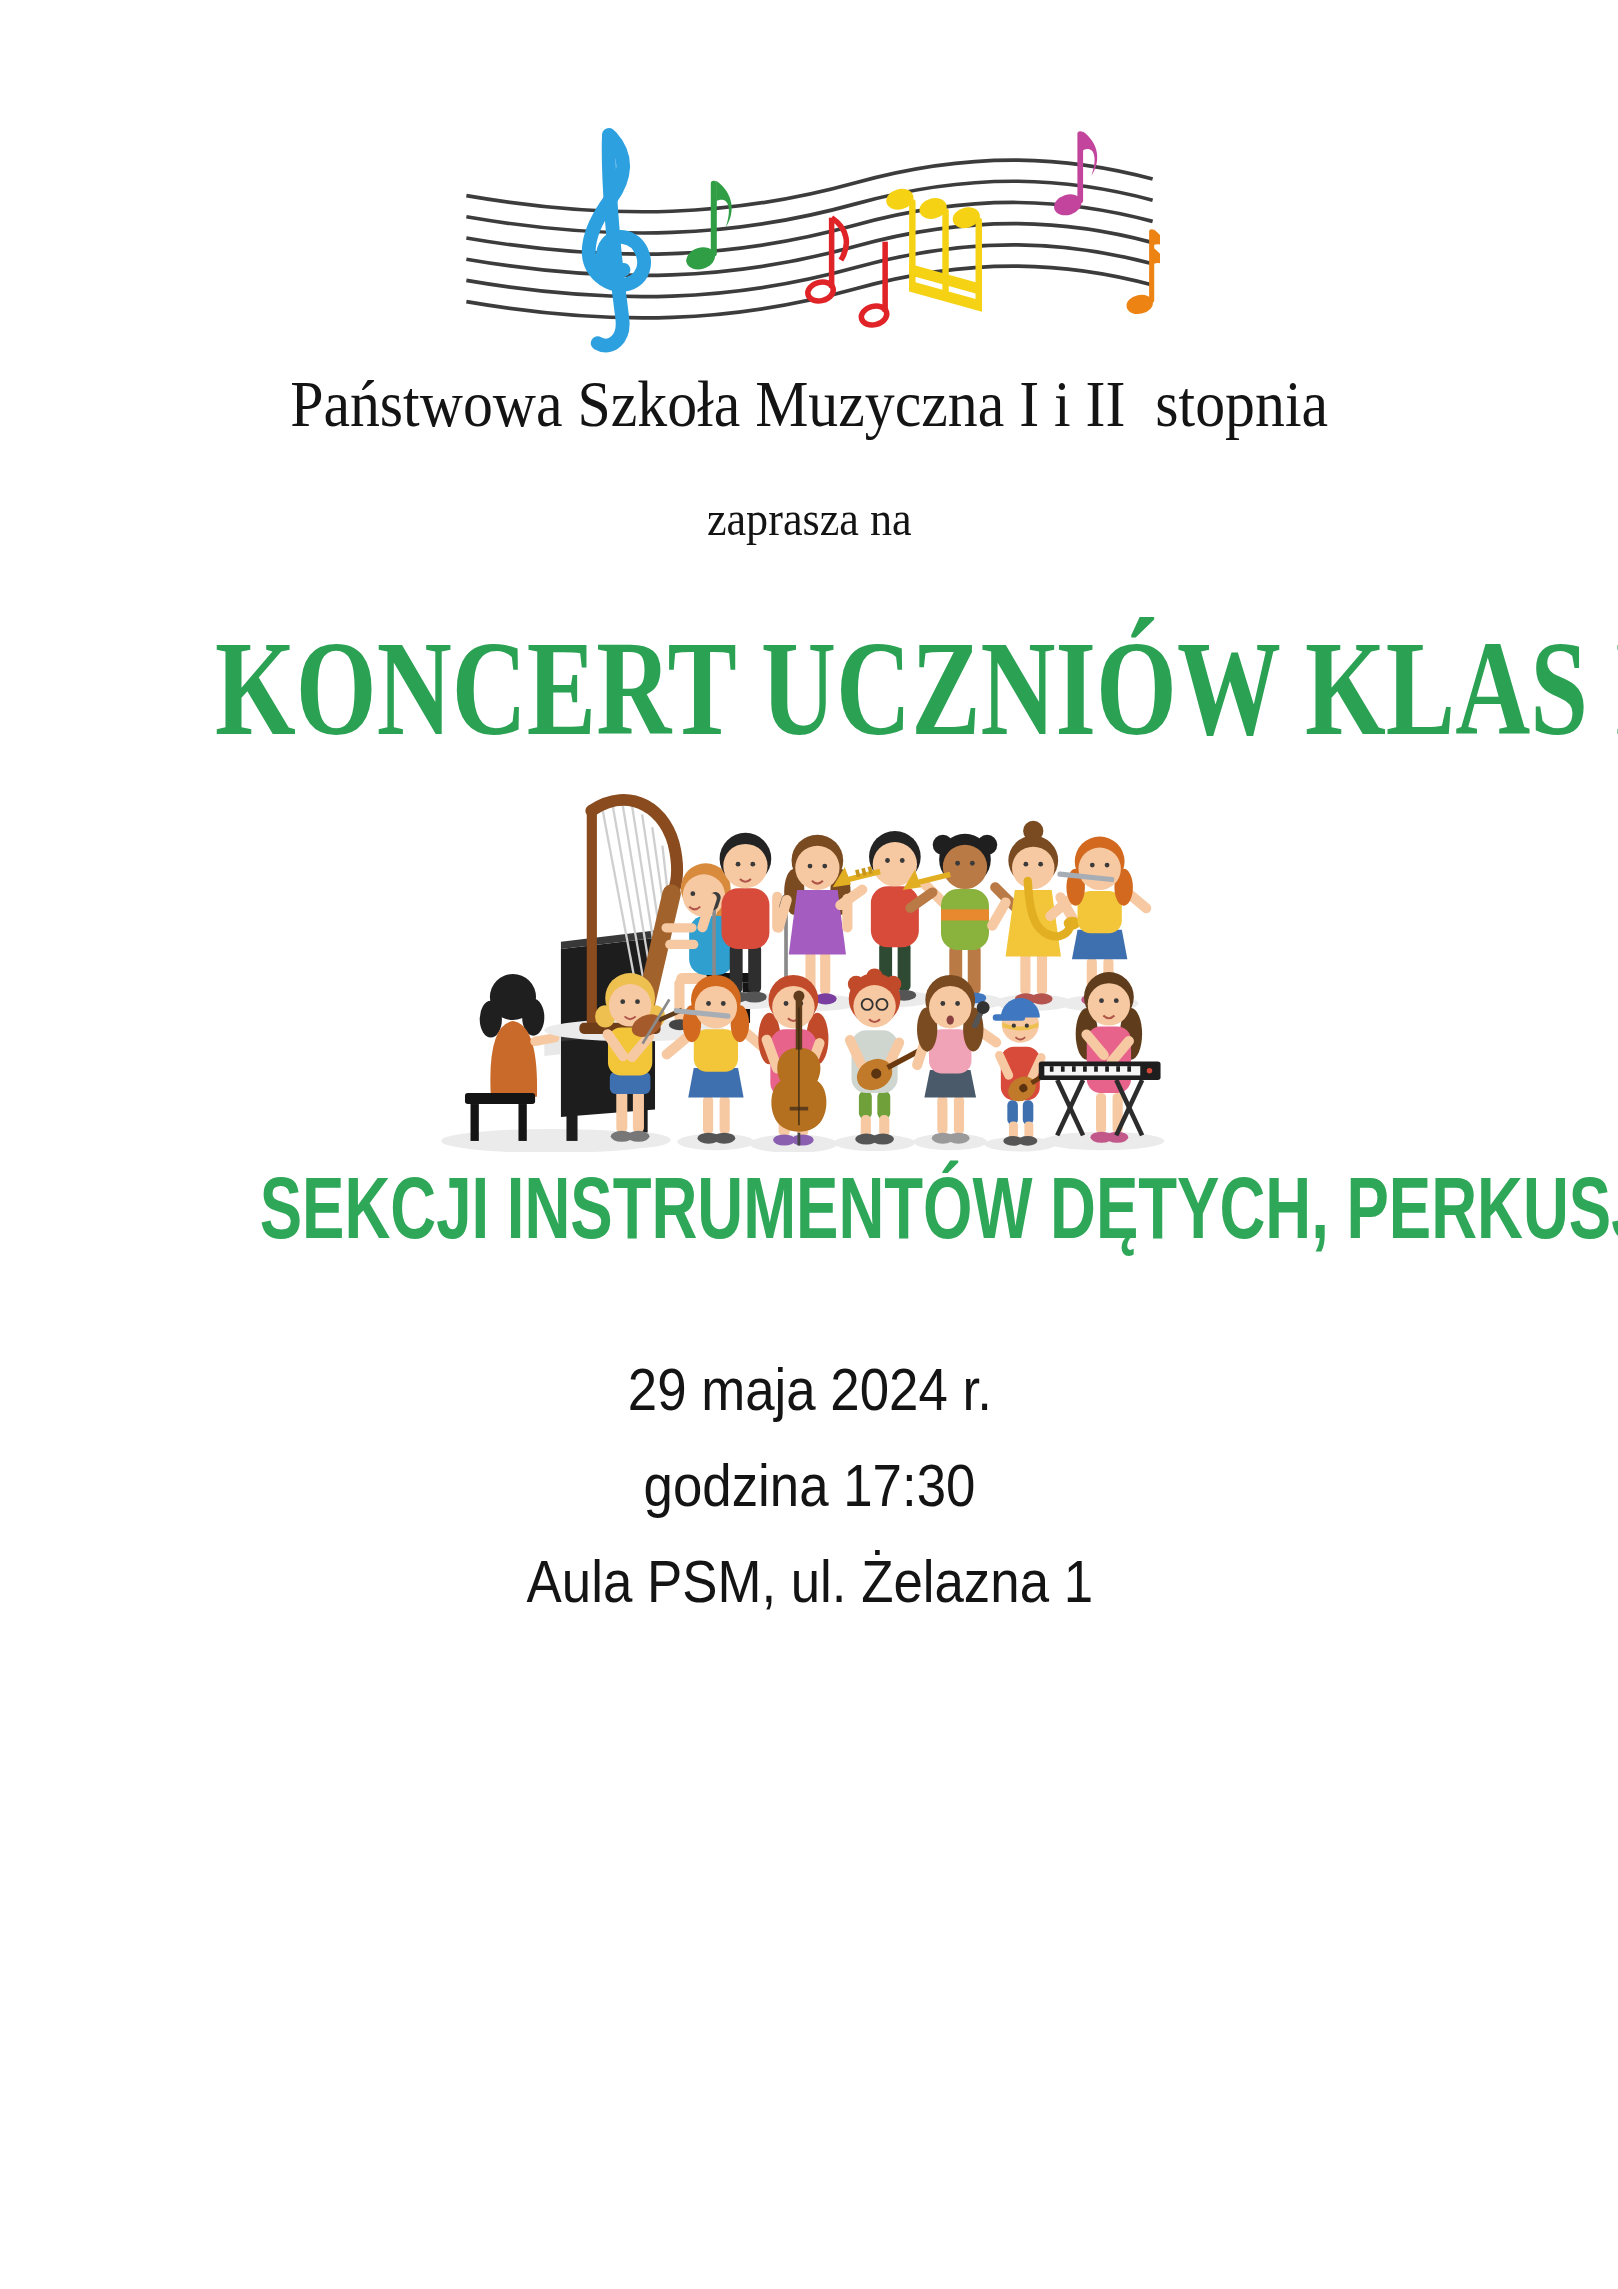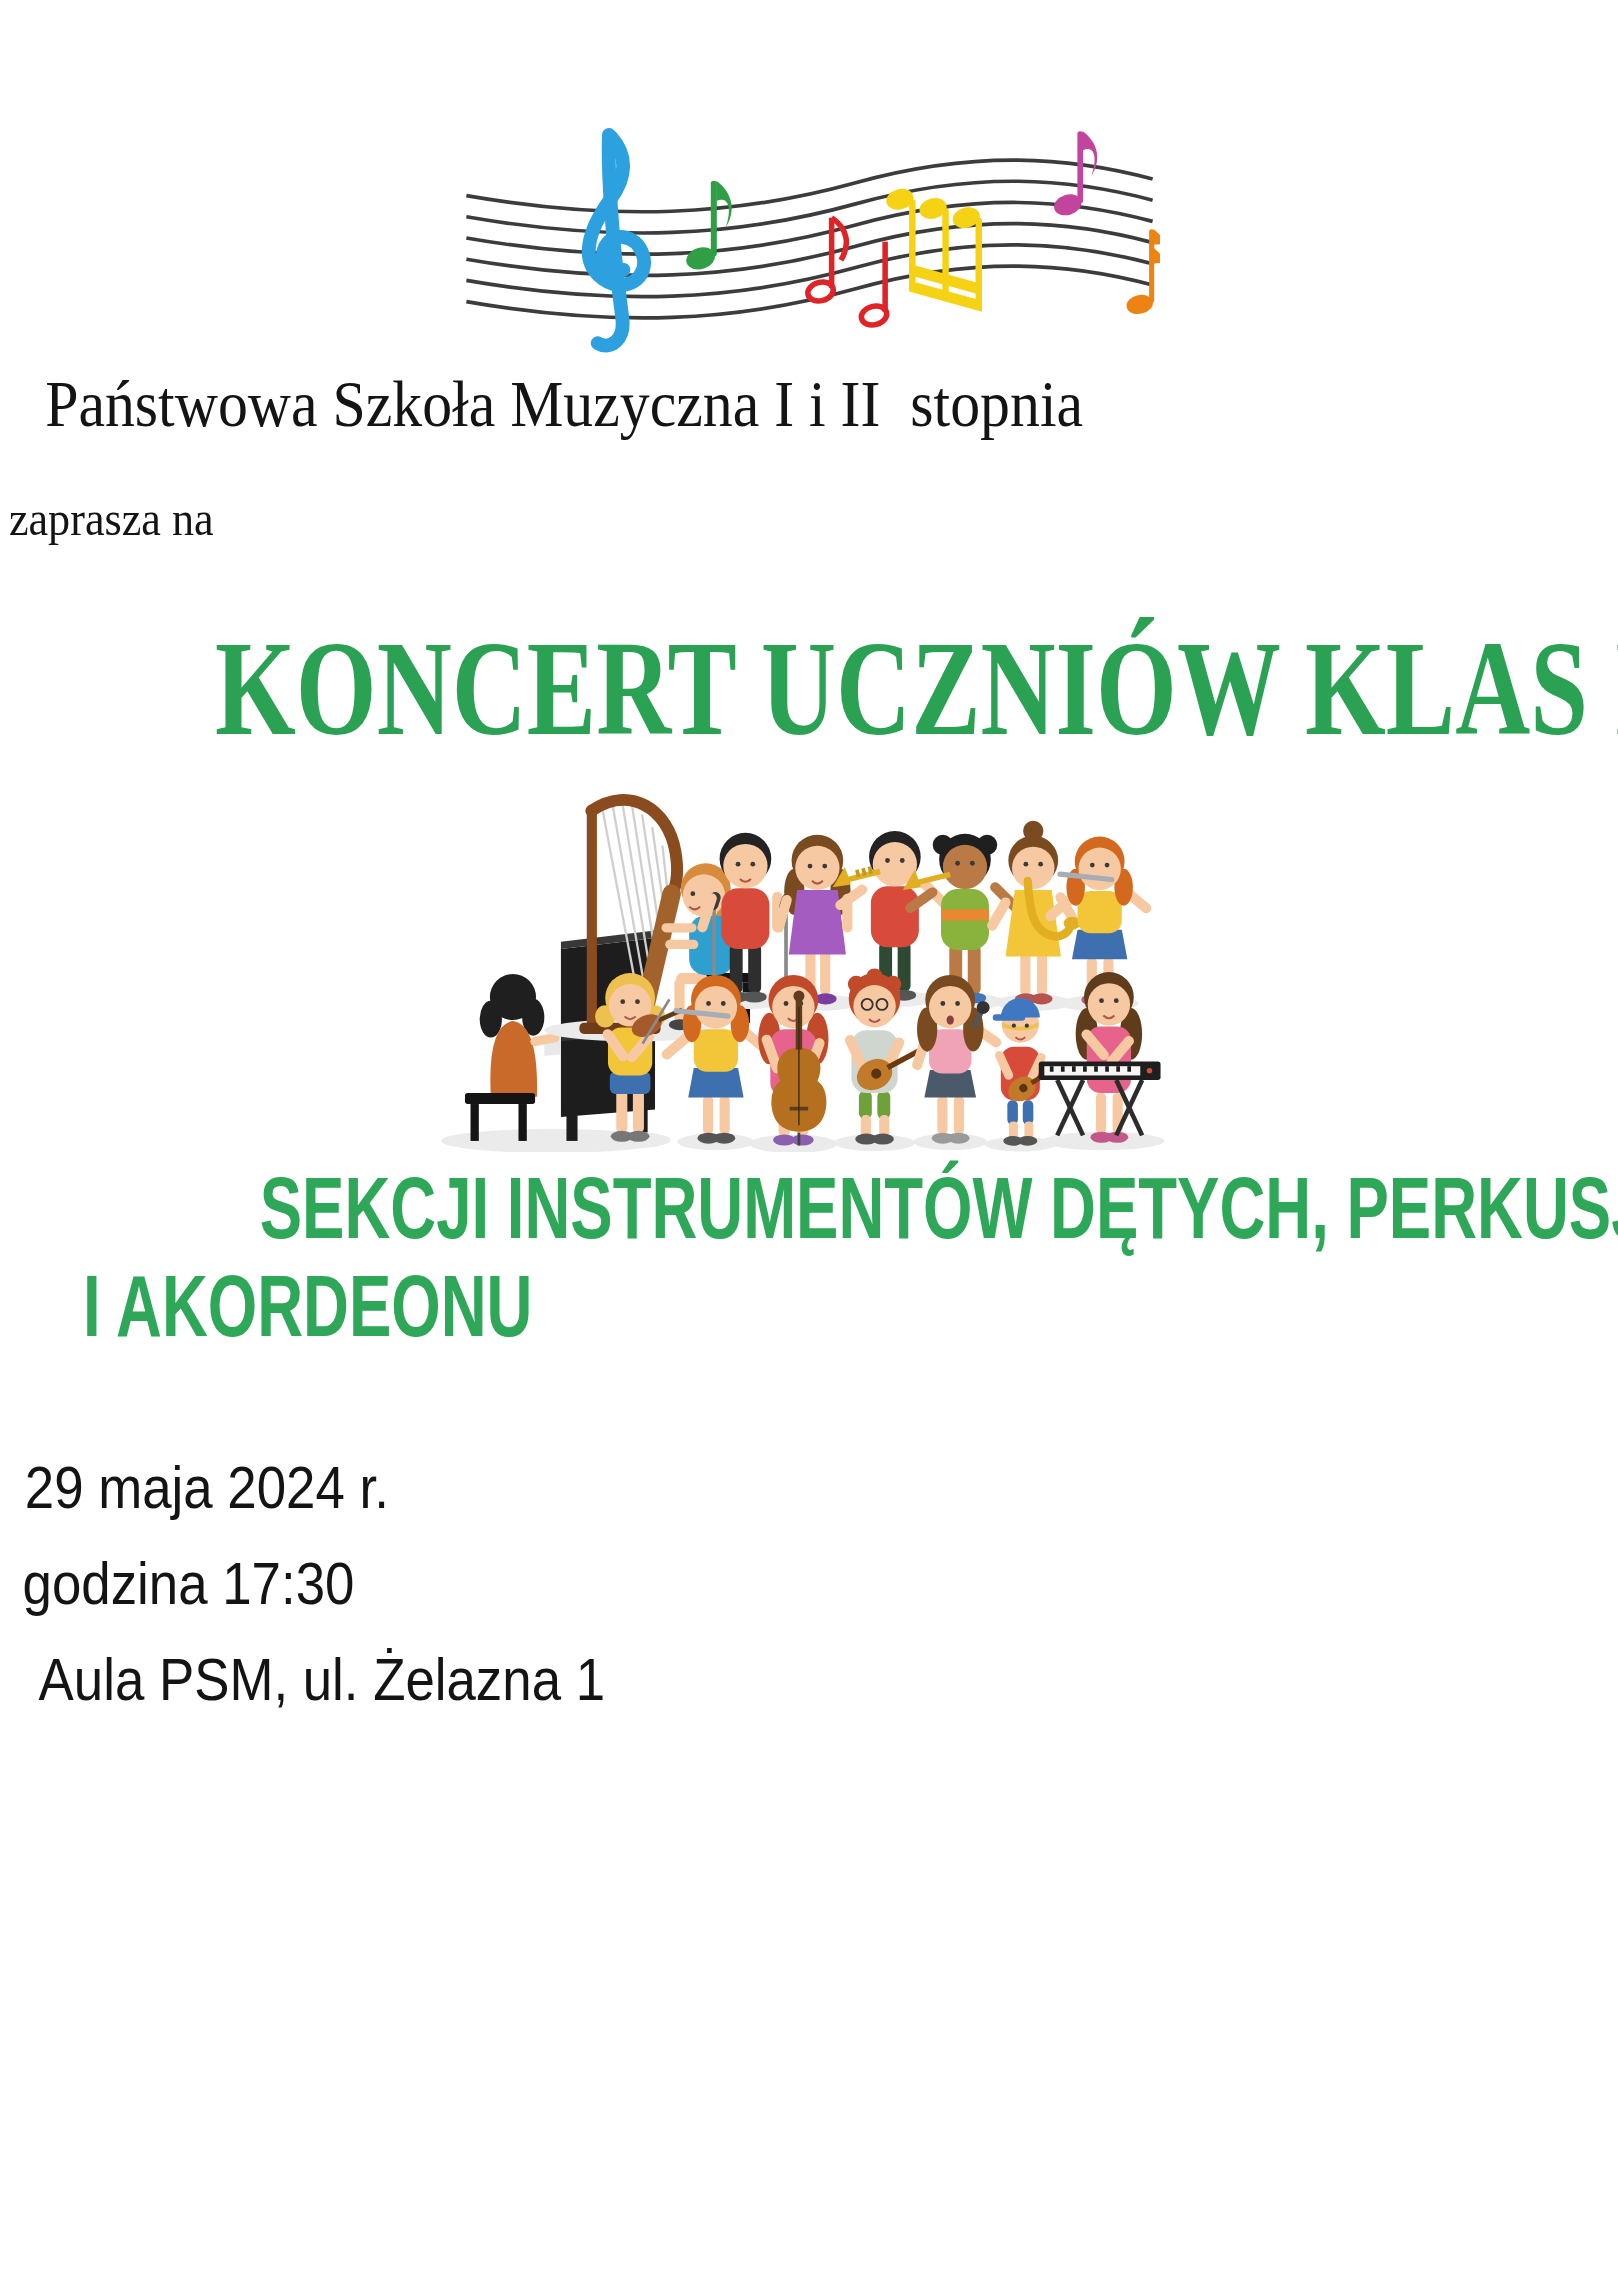--- a/index.html
+++ b/index.html
@@ -1,18 +1,18 @@
 <!DOCTYPE html>
 <html style="font-size:14.8px"><head>
 <meta charset="utf-8">
 <style>
   html,body{margin:0;padding:0;background:#ffffff;}
   .page{position:relative;width:1619px;height:2290px;background:#fff;overflow:hidden;
         font-family:"Liberation Serif",serif;color:#141414;}
-  .center{text-align:left;}
+  .center{text-align:center;}
   .staff-wrap{margin:118px auto 0;width:701px;height:240px;}
   .school-line{font-size:65px;line-height:1;white-space:pre-wrap;}
   .school-line .sx{display:inline-block;transform:scaleX(0.92);transform-origin:center;}
   .line1{margin-top:14px;}
   .line2{margin-top:46px;}
   .invite{margin-top:58px;font-size:48px;line-height:1;}
   .invite .sx{display:inline-block;transform:scaleX(0.92);transform-origin:center;}
   .main-title{margin-top:78px;font-size:135px;line-height:1;font-weight:bold;color:#2ba153;}
   .main-title .sx{display:inline-block;transform:scaleX(0.77);transform-origin:center;white-space:nowrap;}
   .illu-wrap{margin:27px auto 0;width:738px;height:369px;}
@@ -444,21 +444,20 @@
           <rect x="18" y="-15" width="4" height="6" fill="#1e1e1e"></rect>
             <rect x="30" y="-15" width="4" height="6" fill="#1e1e1e"></rect>
           <circle cx="54" cy="-10" r="3" fill="#d84a3a"></circle>
         </g>
       </g>
     </svg>
   </div>
 
   <div class="center section-head">
     <div><span class="sx">SEKCJI INSTRUMENTÓW DĘTYCH, PERKUSJI</span></div>
-    <div><span class="sx">I AKORDEONU</span></div>
   </div>
 
   <div class="center details">
     <div class="detail-line"><span class="sx">29 maja 2024 r.</span></div>
     <div class="detail-line"><span class="sx">godzina 17:30</span></div>
     <div class="detail-line"><span class="sx">Aula PSM, ul. Żelazna 1</span></div>
   </div>
 
 </div>
 

